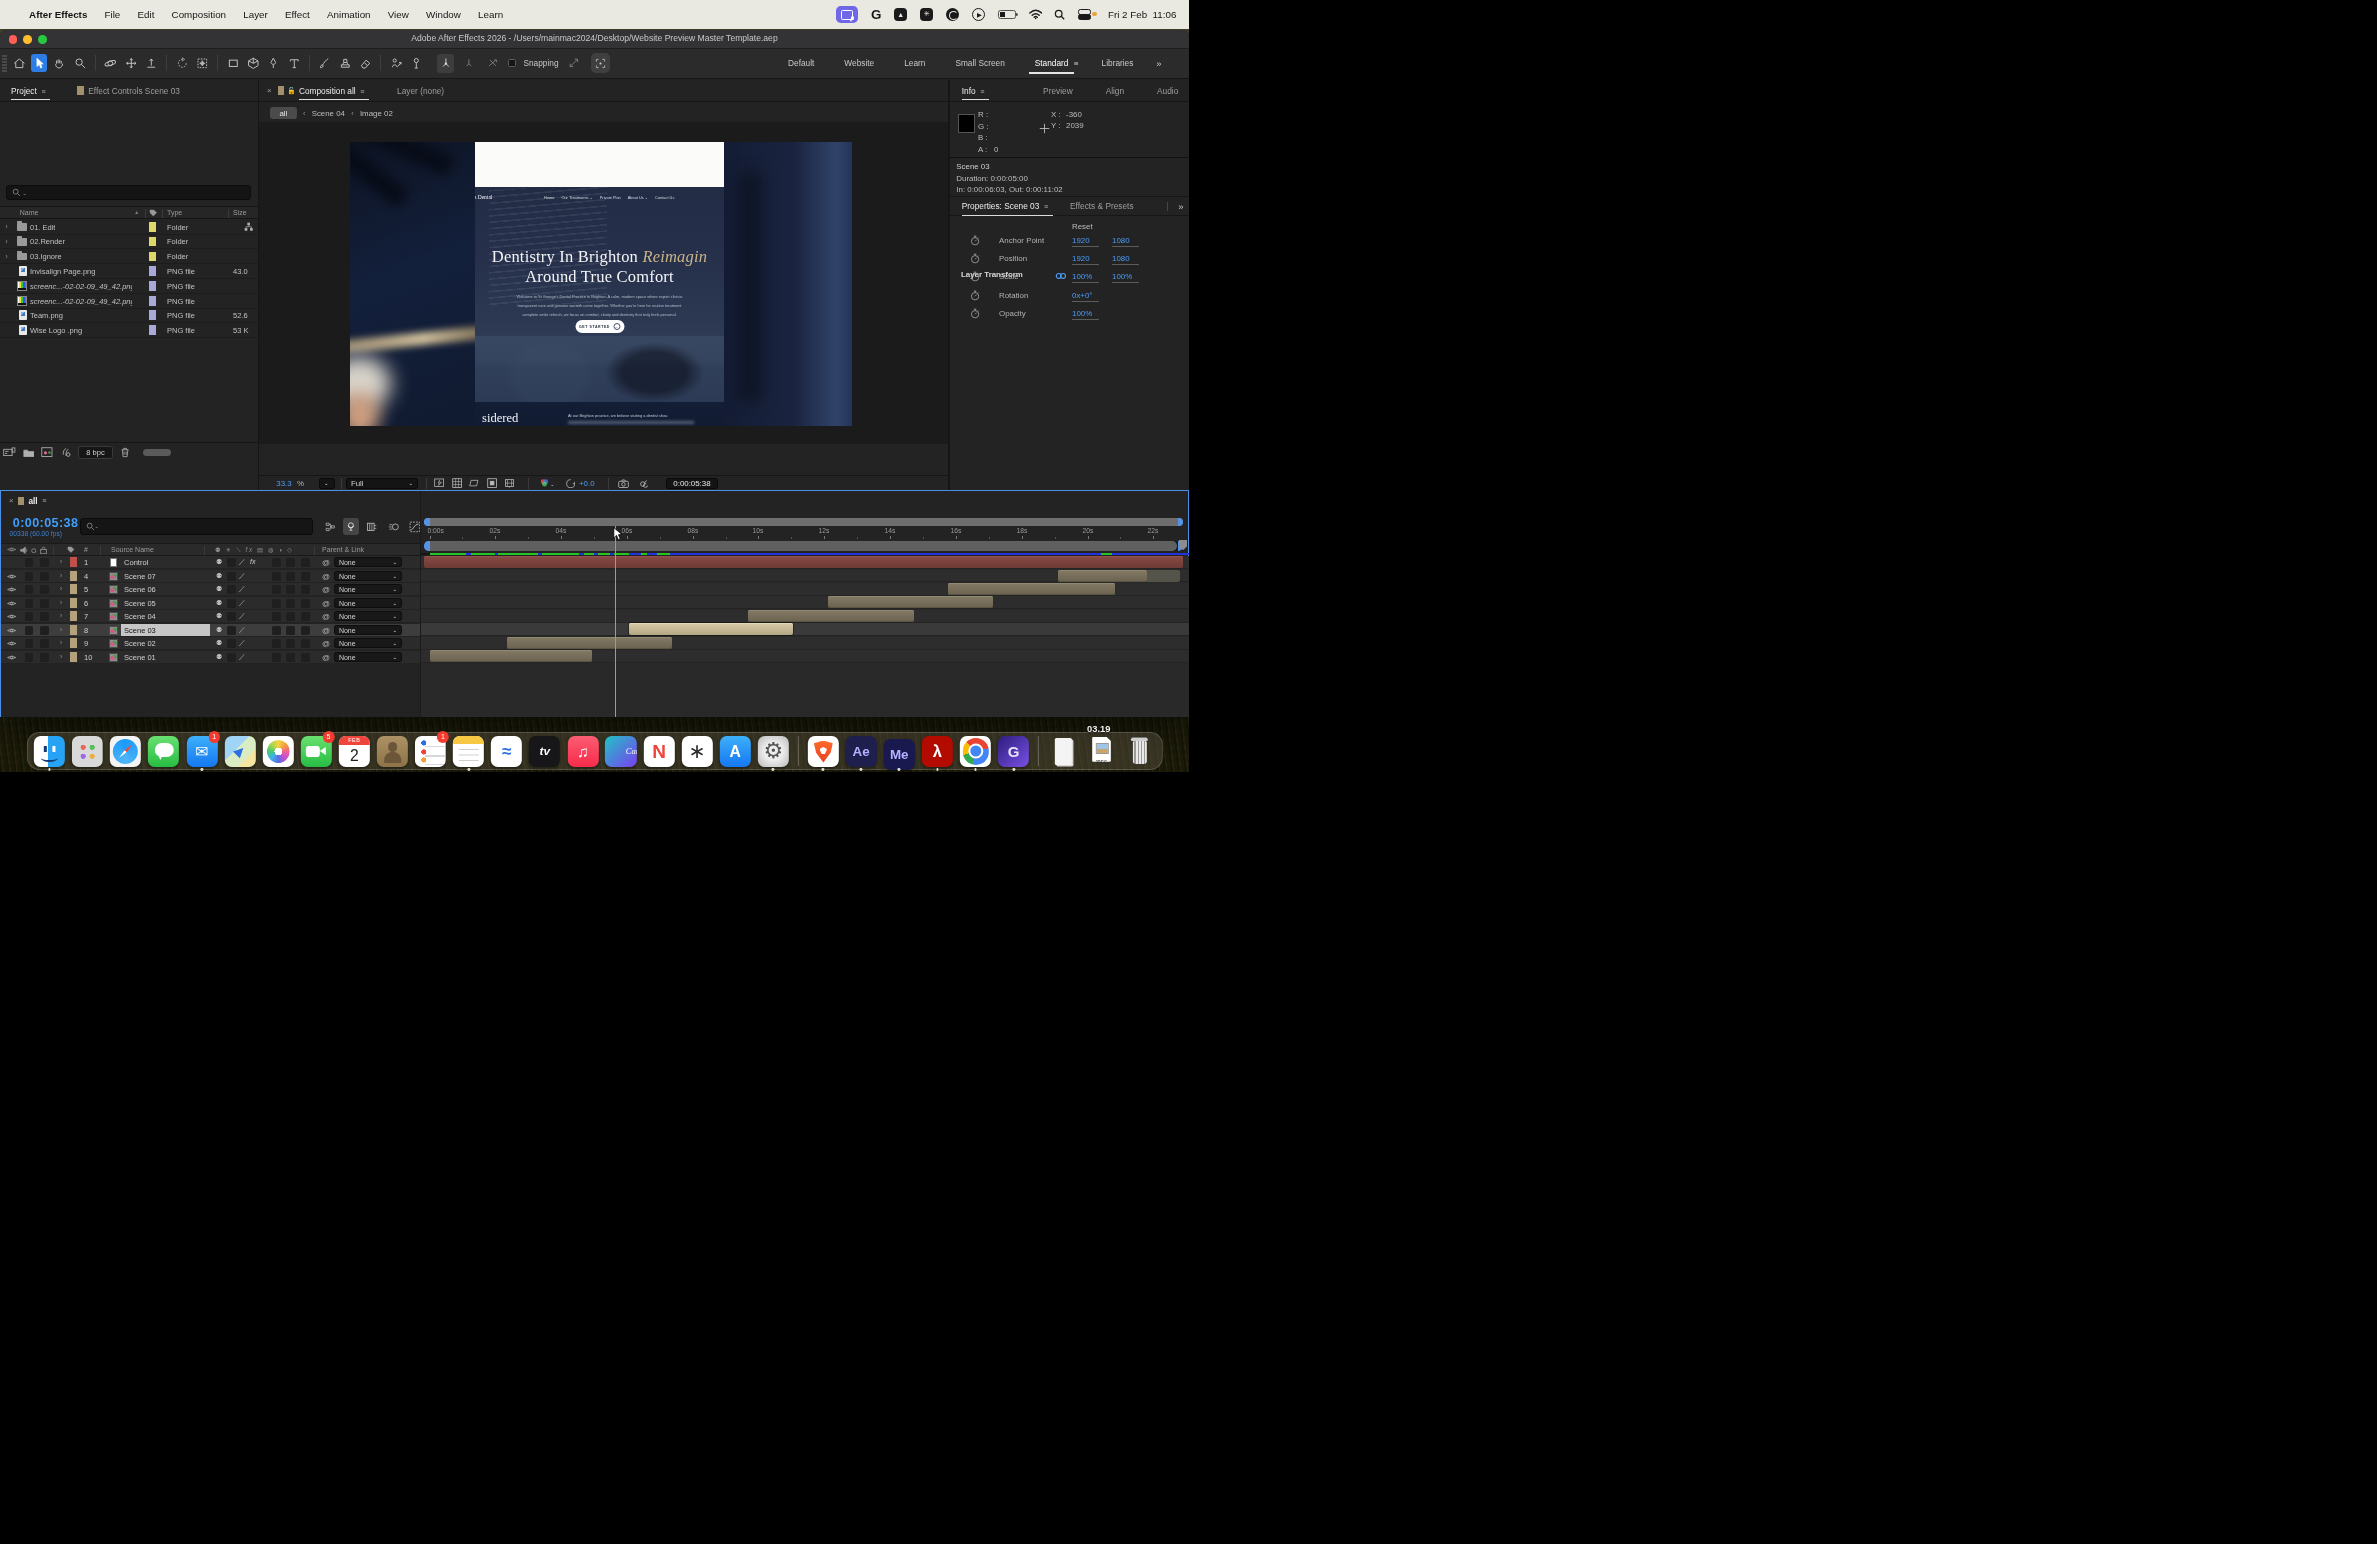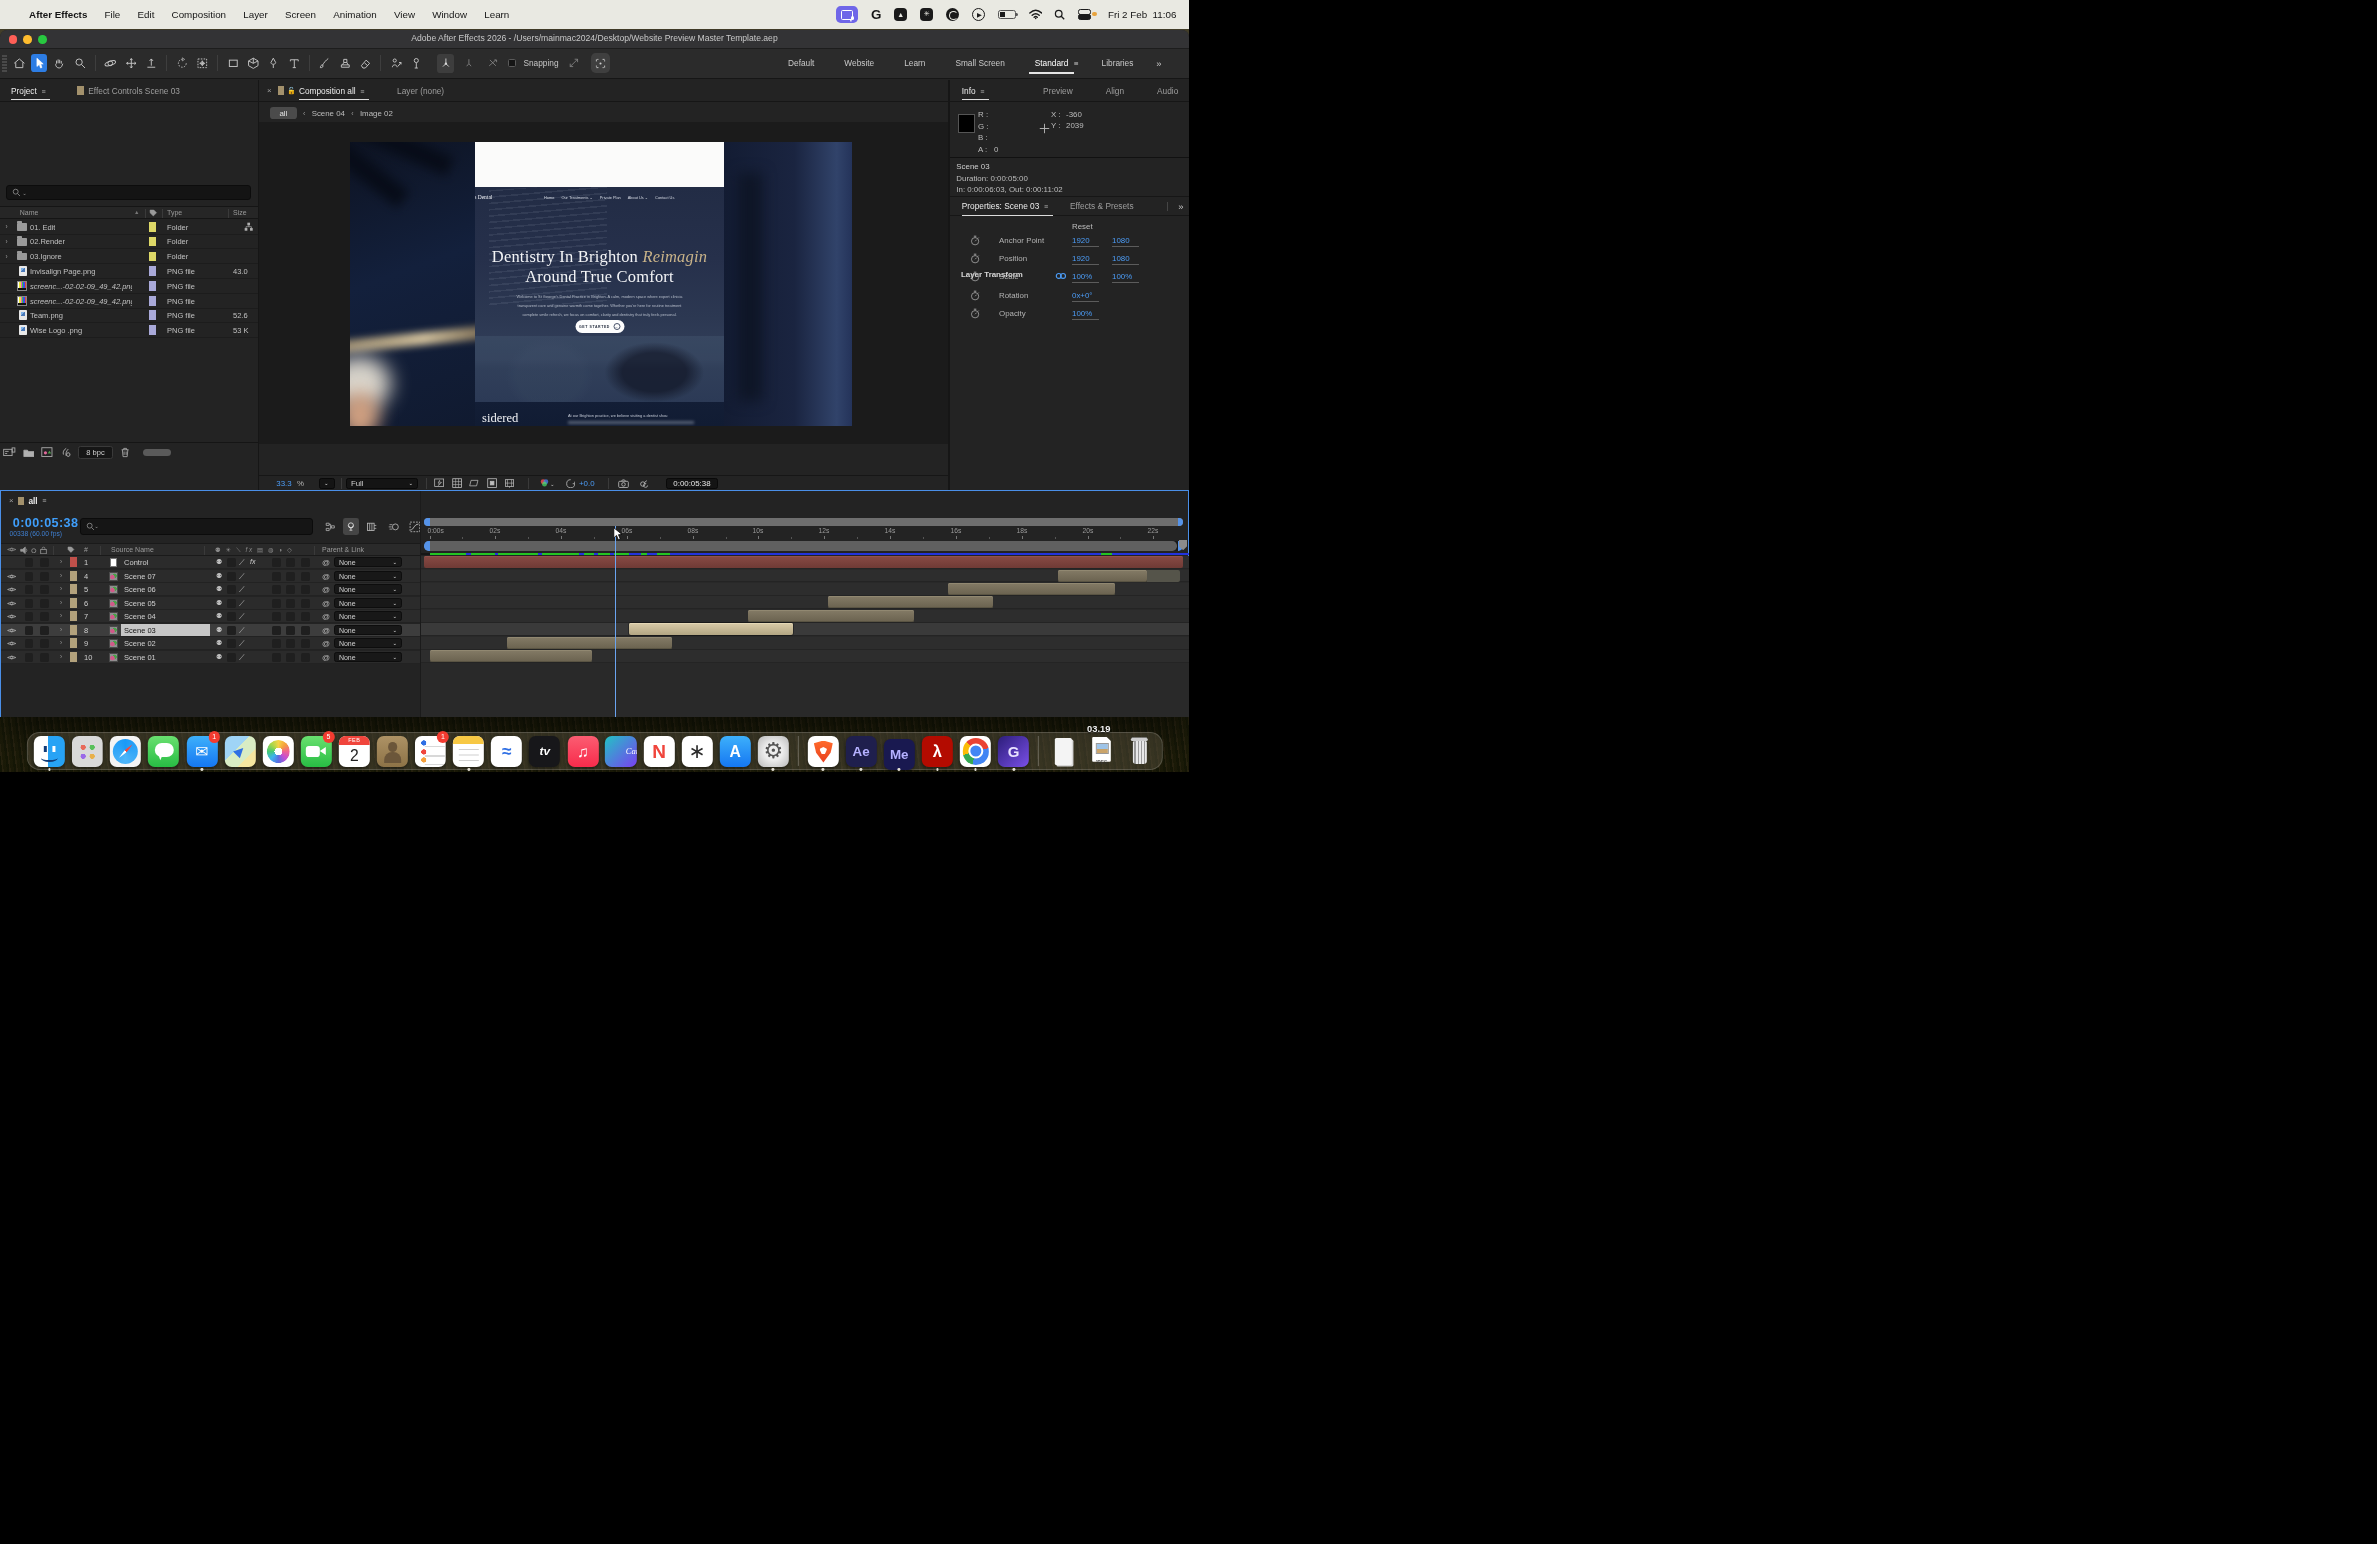--- a/index.html
+++ b/index.html
@@ -267,21 +267,21 @@
   .hdr-sep{position:absolute;top:1.6px;width:0.8px;height:9.4px;background:#3a3a3a;}
 </style>
 </head>
 <body>
 
 <div class="screen">
 
   <div class="menubar">
     <div class="mb-left">
       <span class="apple"></span>
-      <span id="mb-items"><span class="mb-item app">After Effects</span><span class="mb-item">File</span><span class="mb-item">Edit</span><span class="mb-item">Composition</span><span class="mb-item">Layer</span><span class="mb-item">Screen</span><span class="mb-item">Animation</span><span class="mb-item">View</span><span class="mb-item">Window</span><span class="mb-item">Learn</span></span>
+      <span id="mb-items"><span class="mb-item app">After Effects</span><span class="mb-item">File</span><span class="mb-item">Edit</span><span class="mb-item">Composition</span><span class="mb-item">Layer</span><span class="mb-item">Effect</span><span class="mb-item">Animation</span><span class="mb-item">View</span><span class="mb-item">Window</span><span class="mb-item">Learn</span></span>
     </div>
     <div class="mb-right">
       <span class="st st-rec"></span>
       <span class="st st-g">G</span>
       <span class="st st-sq">▲</span>
       <span class="st st-sq">✳</span>
       <span class="st st-cc"></span>
       <span class="st st-play">▶</span>
       <span class="st st-batt"></span>
       <span class="st">

